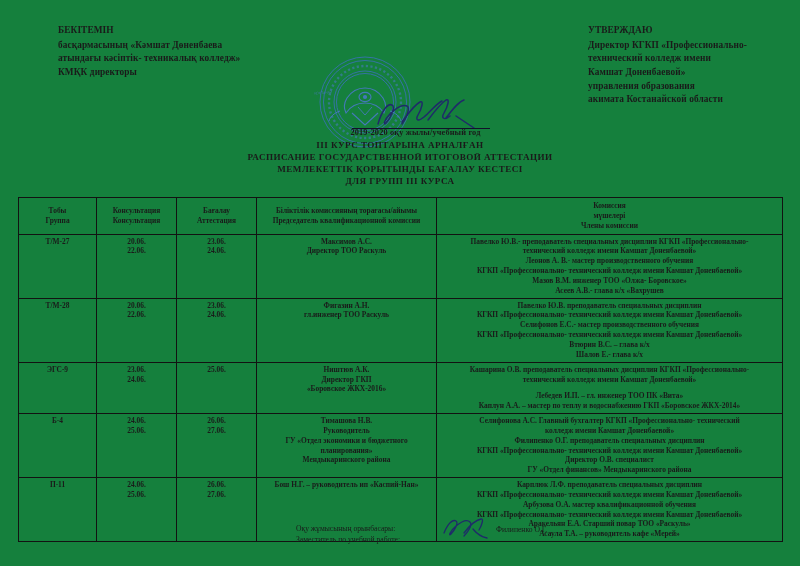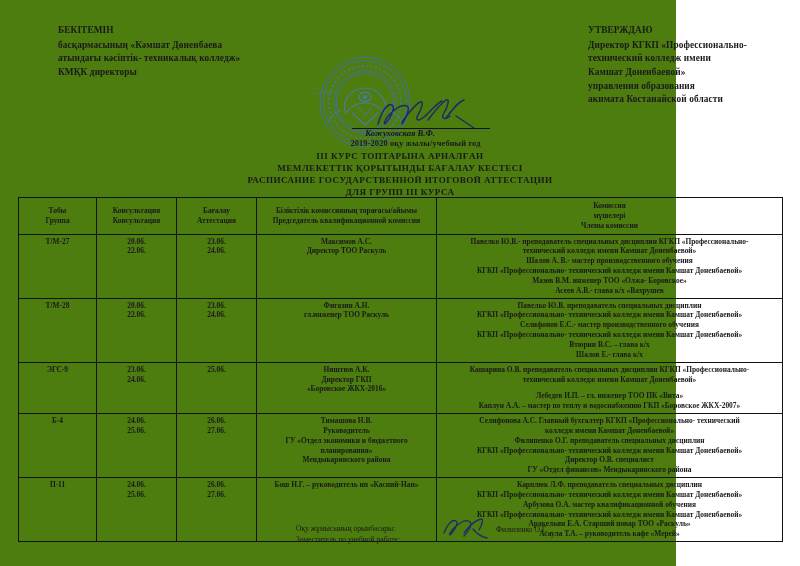--- a/index.html
+++ b/index.html
@@ -10,23 +10,23 @@
     width: 800px;
     height: 566px;
     background: #ffffff;
     font-family: "Liberation Serif", "DejaVu Serif", serif;
     color: #1a1a1a;
     position: relative;
     overflow: hidden;
   }
   .page {
     position: relative;
-    width: 676px;
+    width: 800px;
     height: 566px;
-    background: #4d7c0f;
+    background: #15803d;
   }
 
   
   .header {
     position: absolute;
     top: 24px;
     left: 0;
     width: 800px;
     height: 110px;
   }
@@ -214,25 +214,24 @@
         <path d="M30 24 C36 16 42 7 48 4 C52 2 50 10 46 17 C43 22 46 24 52 19 C58 14 64 6 70 3"></path>
         <path d="M56 22 C62 14 68 6 74 2 C78 0 76 8 72 15 C69 20 72 23 78 18"></path>
         <path d="M74 20 C80 12 86 4 92 2"></path>
         <path d="M84 18 C90 22 96 26 102 30"></path>
       </g>
     </svg>
   </div>
   <div class="sign-rule"></div>
 
   <div class="title-block">
-    <div class="t-name">Кожуховская В.Ф.</div>
     <div class="t-year">2019-2020 оқу жылы/учебный год</div>
     <div class="t-main">III КУРС   ТОПТАРЫНА АРНАЛҒАН</div>
+    <div class="t-main">РАСПИСАНИЕ ГОСУДАРСТВЕННОЙ  ИТОГОВОЙ АТТЕСТАЦИИ</div>
     <div class="t-main">МЕМЛЕКЕТТІК ҚОРЫТЫНДЫ БАҒАЛАУ  КЕСТЕСІ</div>
-    <div class="t-main">РАСПИСАНИЕ ГОСУДАРСТВЕННОЙ  ИТОГОВОЙ АТТЕСТАЦИИ</div>
     <div class="t-main">ДЛЯ   ГРУПП III КУРСА</div>
   </div>
 
   <table class="schedule">
     <colgroup>
       <col class="col-group">
         <col class="col-cons">
         <col class="col-att">
         <col class="col-chair">
         <col class="col-comm">
@@ -275,21 +274,21 @@
             <span class="cell-line">23.06.</span>
             <span class="cell-line">24.06.</span>
           </td>
           <td class="chair-cell">
             <span class="cell-line">Максимов А.С.</span>
             <span class="cell-line">Директор ТОО Раскуль</span>
           </td>
           <td class="comm-cell">
             <span class="cell-line">Павелко Ю.В.- преподаватель специальных дисциплин КГКП «Профессионально-</span>
             <span class="cell-line">технический колледж имени Камшат Доненбаевой»</span>
-            <span class="cell-line">Шалов А. В.- мастер производственного обучения</span>
+            <span class="cell-line">Леонов А. В.- мастер производственного обучения</span>
             <span class="cell-line">КГКП «Профессионально- технический колледж имени Камшат Доненбаевой»</span>
             <span class="cell-line">Мазов В.М. инженер ТОО «Олжа- Боровское»</span>
             <span class="cell-line">Асеев А.В.- глава к/х «Вахрушев</span>
           </td>
         </tr>
         <tr>
           <td class="group-cell">
             <span class="cell-line">Т/М-28</span>
           </td>
           <td class="date-cell">
@@ -327,21 +326,21 @@
           <td class="chair-cell">
             <span class="cell-line">Ништюв А.К.</span>
             <span class="cell-line">Директор ГКП</span>
             <span class="cell-line">«Боровское ЖКХ-2016»</span>
           </td>
           <td class="comm-cell">
             <span class="cell-line">Кашарина О.В. преподаватель специальных дисциплин КГКП «Профессионально-</span>
             <span class="cell-line">технический колледж имени Камшат Доненбаевой»</span>
             <span class="cell-blank"></span>
             <span class="cell-line">Лебедев И.П. – гл. инженер ТОО ПК «Вита»</span>
-            <span class="cell-line">Каплун А.А. – мастер по теплу и водоснабжению ГКП  «Боровское ЖКХ-2007»</span>
+            <span class="cell-line">Каплун А.А. – мастер по теплу и водоснабжению ГКП  «Боровское ЖКХ-2014»</span>
           </td>
         </tr>
         <tr>
           <td class="group-cell">
             <span class="cell-line">Б-4</span>
           </td>
           <td class="date-cell">
             <span class="cell-line">24.06.</span>
             <span class="cell-line">25.06.</span>
           </td>

